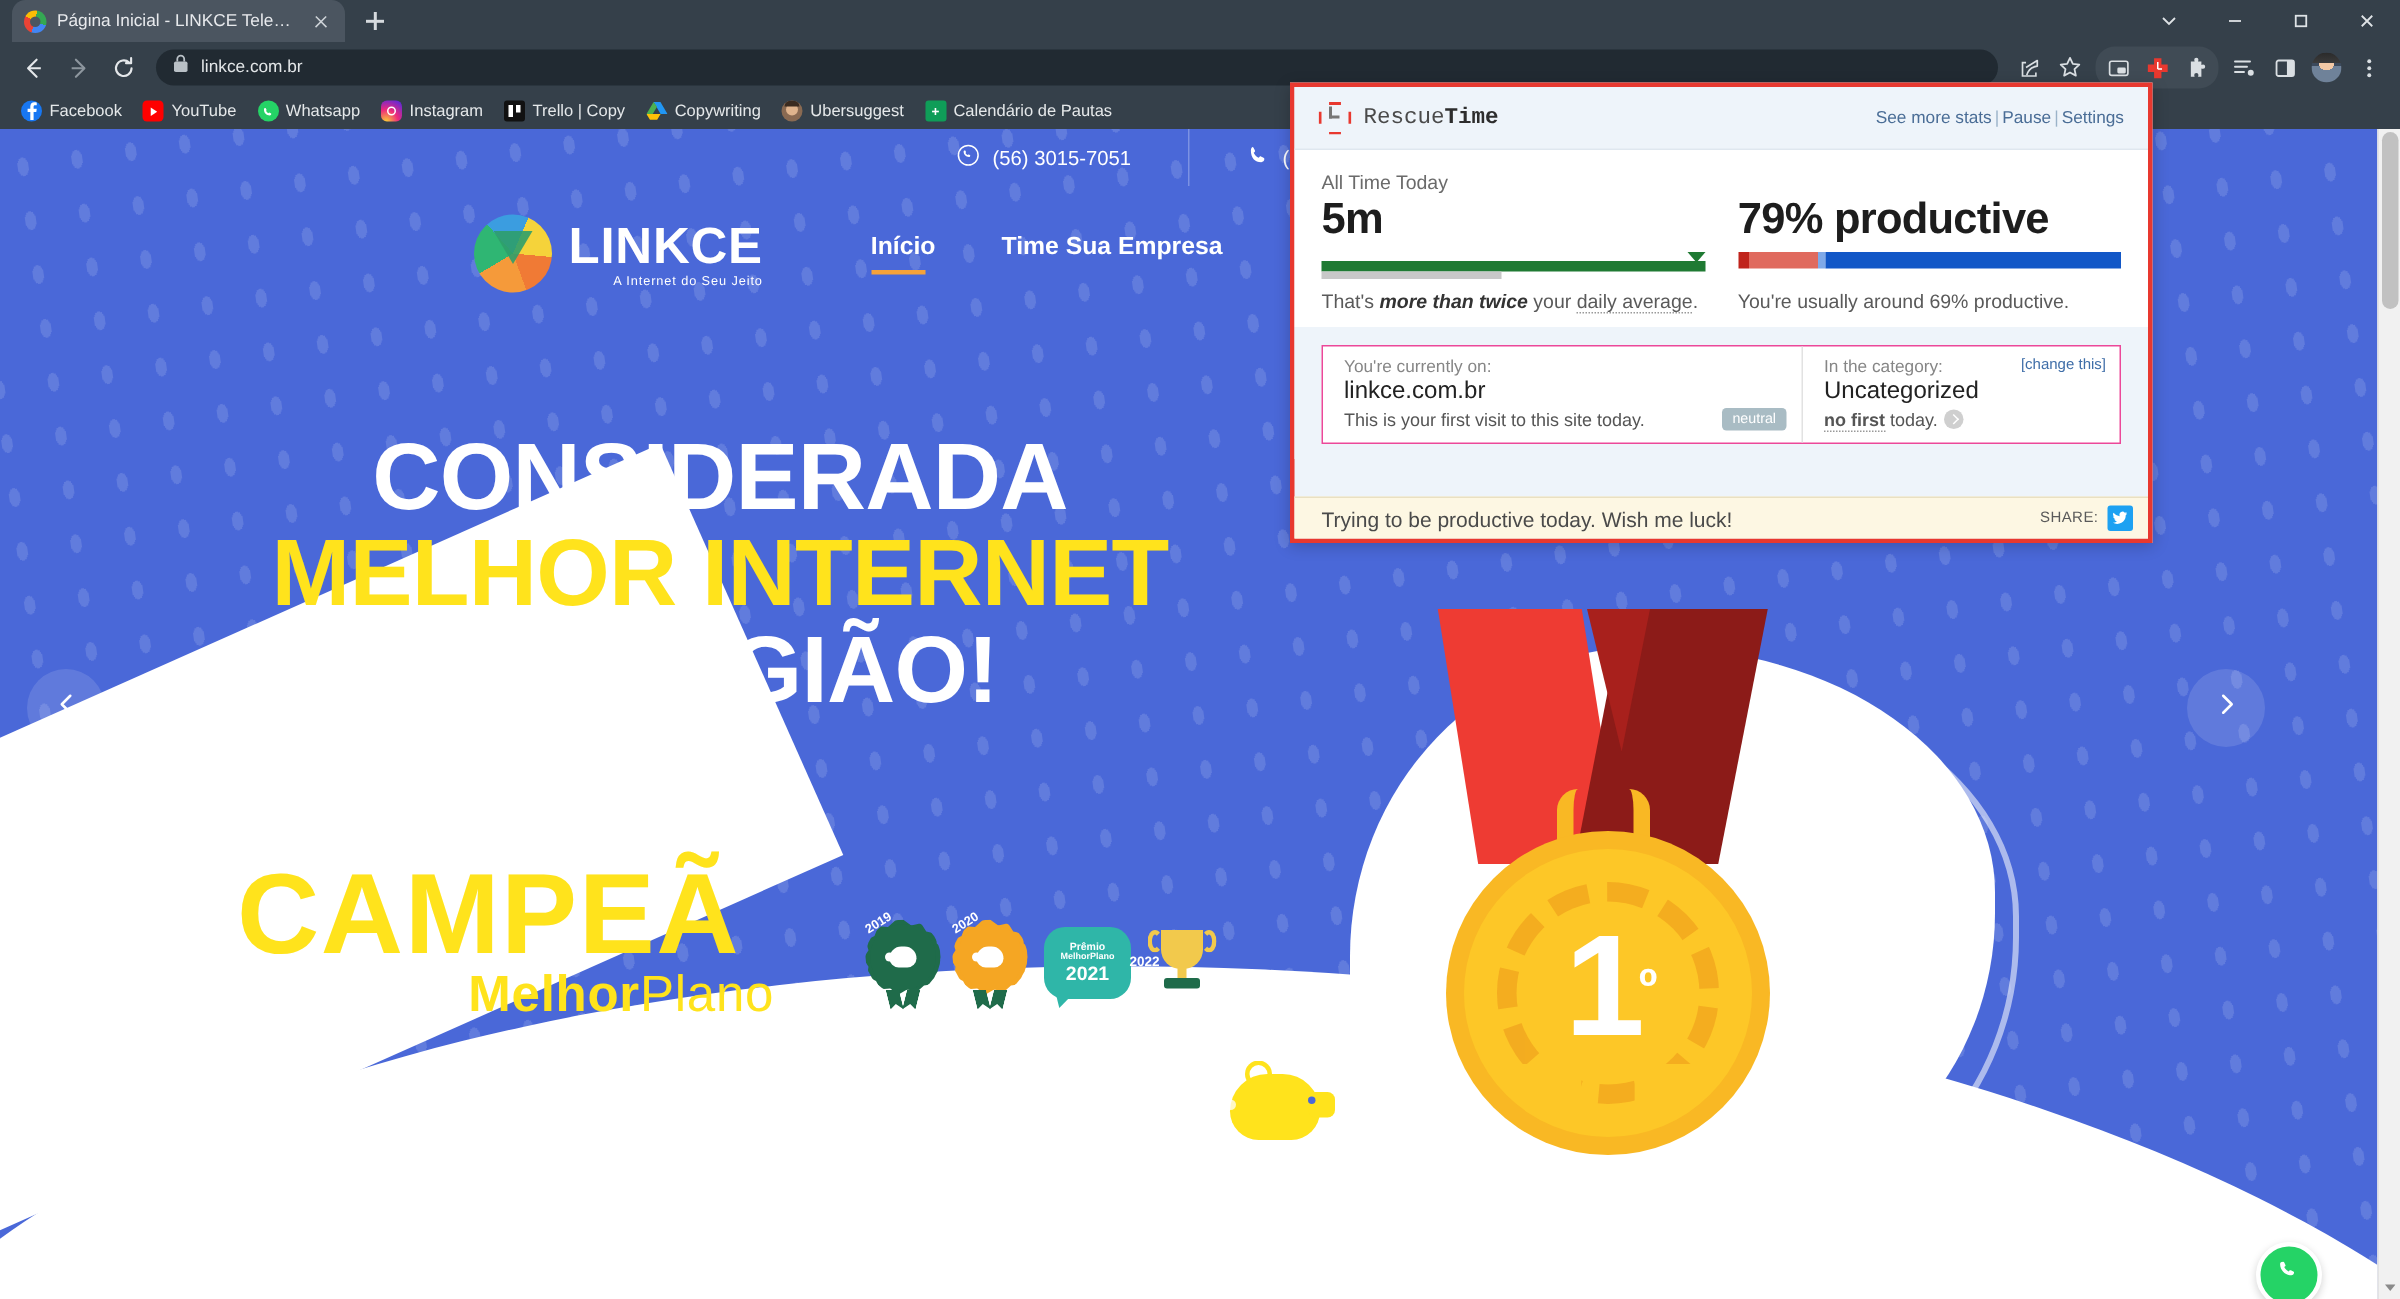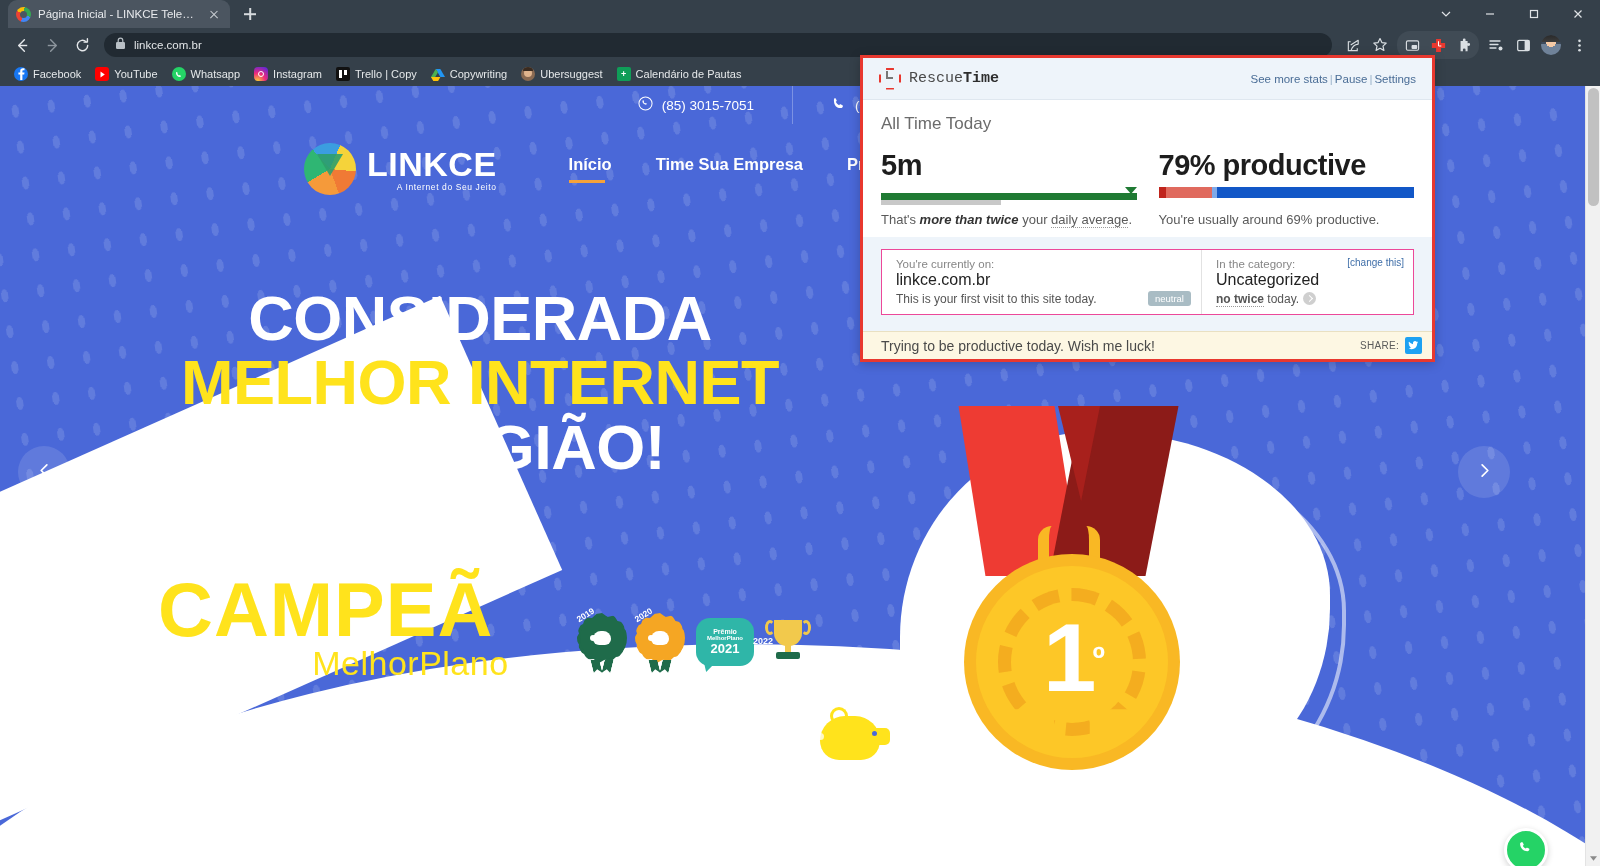--- a/index.html
+++ b/index.html
@@ -133,21 +133,21 @@
     z-index: 6;
   }
   .contact {
     display: flex; align-items: center; gap: 9px; color: #fff; font-size: 13.5px;
     padding: 0 38px; height: 38px; cursor: pointer;
   }
   .contact + .contact { border-left: 1px solid rgba(255,255,255,.28); }
 
   
   .navrow {
-    position: absolute; left: 4px; top: 48px; width: 100%; height: 70px;
+    position: absolute; left: 16px; top: 48px; width: 100%; height: 70px;
     display: flex; align-items: center; z-index: 6;
   }
   .logo-wrap { display: flex; align-items: center; gap: 11px; margin-left: 300px; cursor: pointer; }
   .logo-mark {
     width: 52px; height: 52px; border-radius: 50%; position: relative; overflow: hidden;
     background: conic-gradient(from 160deg, #f59a3a 0 22%, #2fb673 22% 44%, #3b9de0 44% 62%, #f5d33a 62% 82%, #f07a35 82% 100%);
   }
   .logo-mark::after {
     content:''; position:absolute; left:50%; top:42%; transform:translate(-50%,-50%);
     border-left: 13px solid transparent; border-right: 13px solid transparent;
@@ -168,21 +168,21 @@
   
   .hero-copy { position: absolute; left: 0; top: 200px; width: 960px; z-index: 5; text-align: center; }
   .h1 {
     font-size: 63px; font-weight: 800; color: #fff; line-height: 1.02; letter-spacing: -.5px;
   }
   .h1 .yellow { color: #ffe31c; }
   .sub-block { margin-top: 56px; text-align: left; padding-left: 122px; position: relative; }
   .l1 { font-size: 41px; font-weight: 600; color: #fff; letter-spacing: 1px; line-height: 1; }
   .l2 { font-size: 76px; font-weight: 800; color: #ffe31c; line-height: .95; letter-spacing: 1px; margin-top: -2px; margin-left: 36px; }
   .l3 { font-size: 34px; font-weight: 400; color: #fff; letter-spacing: .5px; margin-top: -2px; }
-  .l3 b { font-weight: 400; color: #ffe31c; }
+  .l3 b { font-weight: 700; color: #ffe31c; }
   .l3 .thin { font-weight: 400; color: #ffe31c; }
 
   
   .badges {
     position: absolute; left: 580px; top: 528px; display: flex; align-items: flex-end; gap: 8px; z-index: 6;
   }
   .badge { position: relative; width: 50px; height: 52px; }
   .badge-circle {
     width: 44px; height: 44px; border-radius: 50%; position: relative;
     display:flex; align-items:center; justify-content:center;
@@ -341,21 +341,21 @@
   .rt-logo-bar2 { position:absolute; left:7px; top:9px; width:7px; height:2px; background:#777; }
   .rt-name { font-size: 15px; color: #4a4a4a; }
   .rt-name b { color: #2d2d2d; }
   .rt-links { font-size: 11.5px; color: #5a7fa8; }
   .rt-links a { color: #4a6d96; text-decoration: none; cursor: pointer; }
   .rt-links span.sep { color: #9bb3c9; margin: 0 2px; }
 
   .rt-stats { background: #fff; padding: 14px 18px 10px; display: flex; }
   .rt-col { flex: 1; }
   .rt-col.right { padding-left: 22px; }
-  .rt-label { font-size: 17px; color: #6b6b6b; margin-bottom: 15px; }
+  .rt-label { font-size: 13px; color: #6b6b6b; margin-bottom: 1px; }
   .rt-big { font-size: 29px; font-weight: 700; color: #1d1d1d; line-height: 1.12; letter-spacing: -.5px; }
   .rt-bar-wrap { position: relative; height: 16px; margin-top: 6px; }
   .rt-bar-green { position: absolute; left:0; top: 6px; width: 100%; height: 7px; background: #1f7a33; }
   .rt-bar-gray { position: absolute; left:0; top: 13px; width: 47%; height: 5px; background: #c8c8c8; }
   .rt-marker {
     position: absolute; right: 0; top: 0; width: 0; height: 0;
     border-left: 6px solid transparent; border-right: 6px solid transparent; border-top: 7px solid #1f7a33;
   }
   .rt-bar-prod { position: relative; height: 16px; margin-top: 6px; display: flex; }
   .rt-seg { height: 11px; }
@@ -587,21 +587,21 @@
       <div class="hero-bottom-cut2"></div>
 
       <div class="topbar">
         <div class="contact">
           <span>
             <svg width="15" height="15" viewBox="0 0 16 16">
                 <circle cx="8" cy="8" r="7" stroke="#fff" stroke-width="1.1" fill="none"></circle>
                 <path d="M5.6 4.6c.2 0 .3 0 .4.2l.4.9c.1.2 0 .3-.1.4l-.3.3c.3.7.9 1.2 1.6 1.5l.3-.3c.1-.1.3-.2.4-.1l.9.4c.2.1.2.2.2.4 0 .5-.4.9-.9.9-2.2 0-3.8-1.6-3.8-3.8 0-.5.3-.8.9-.8z" fill="#fff"></path>
               </svg>
           </span>
-          <span>(85) 3015-7051</span>
+          <span>(56) 3015-7051</span>
         </div>
         <div class="contact">
           <span>
             <svg width="15" height="15" viewBox="0 0 16 16">
                 <path d="M4.2 2.2c.4 0 .7.2.9.6l.9 1.8c.2.4.1.8-.2 1l-.7.6c.7 1.6 2 2.9 3.6 3.6l.6-.7c.3-.3.7-.4 1-.2l1.8.9c.4.2.6.5.6.9 0 1.2-1 2.2-2.2 2.2C6 12.9 3.1 10 3.1 4.4c0-1.2 .9-2.2 1.1-2.2z" fill="#fff"></path>
               </svg>
           </span>
           <span>(85) 3371-7868</span>
         </div>
       </div>
@@ -787,21 +787,21 @@
         <div class="rt-card-left">
           <div class="rt-small">You're currently on:</div>
           <div class="rt-site">linkce.com.br</div>
           <div class="rt-sub">This is your first visit to this site today.</div>
           <div class="rt-pill">neutral</div>
         </div>
         <div class="rt-card-right">
           <div class="rt-small">In the category:</div>
           <div class="rt-change">[change this]</div>
           <div class="rt-site">Uncategorized</div>
-          <div class="rt-sub"><b>no twice</b><span> today.</span><span class="rt-arrow-circle"></span></div>
+          <div class="rt-sub"><b>no first</b><span> today.</span><span class="rt-arrow-circle"></span></div>
         </div>
       </div>
     </div>
 
     <div class="rt-share">
       <div class="rt-share-txt">Trying to be productive today. Wish me luck!</div>
       <div class="rt-share-right">
         <span class="rt-share-label">SHARE:</span>
         <span class="rt-tw">
           <svg width="11" height="11" viewBox="0 0 12 12">

